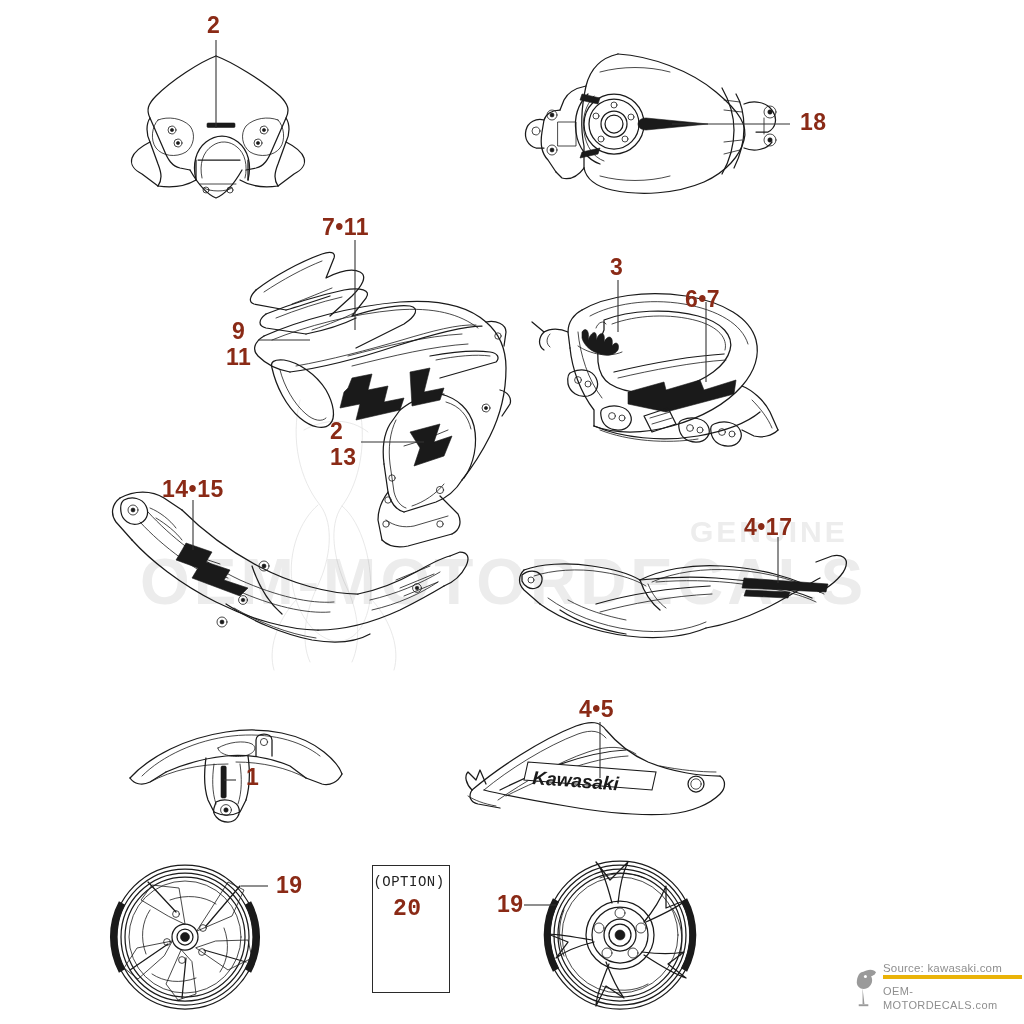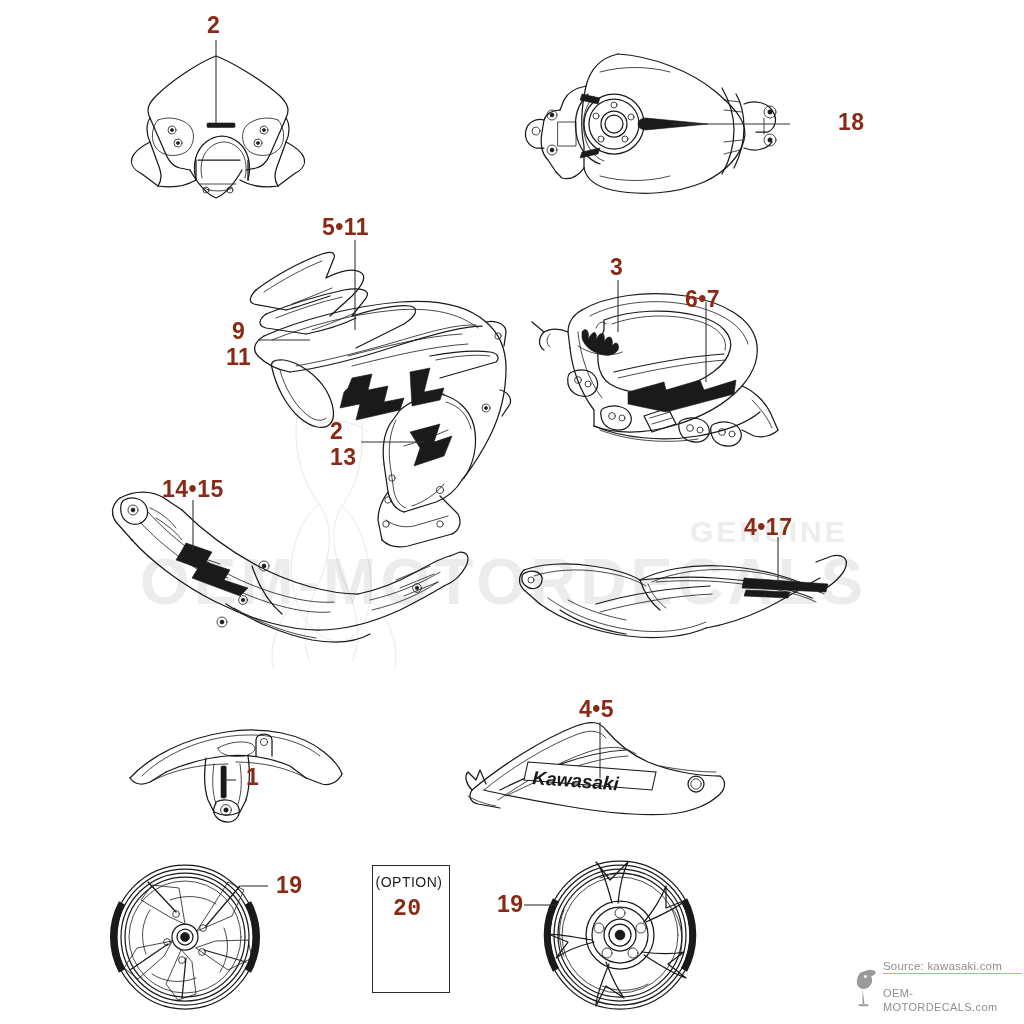--- a/index.html
+++ b/index.html
@@ -43,29 +43,29 @@
     left:690px;top:515px;font-size:30px;color:#ededed;letter-spacing:3px;
   }
   #option-box{
     position:absolute;left:372px;top:865px;width:78px;height:128px;
     border:1.4px solid #2a2a2a;background:#ffffff;
     box-sizing:border-box;
   }
   #option-label{
     position:absolute;left:372px;top:874px;width:74px;text-align:center;
     font-size:14px;color:#222;letter-spacing:0.5px;
-    font-family:Liberation Sans, sans-serif;
+    font-family:Liberation Mono, monospace;
   }
   #footer{
     position:absolute;left:852px;top:962px;width:170px;height:50px;
     display:flex;align-items:center;gap:6px;
   }
   #footer .txtwrap{display:flex;flex-direction:column;line-height:1.25;}
   #footer .src{font-size:11.5px;color:#8e8e8e;letter-spacing:0.2px;}
-  #footer .site{font-size:11px;color:#8e8e8e;letter-spacing:0.4px;border-top:1px solid #eab308;padding-top:13px;}
+  #footer .site{font-size:11px;color:#8e8e8e;letter-spacing:0.4px;border-top:4px solid #eab308;padding-top:6px;}
 </style>
 </head>
 <body>
 
 <div id="sheet">
 
   <div class="wm" id="wm-main">OEM-MOTORDECALS</div>
   <div class="wm" id="wm-genuine">GENUINE</div>
 
   <svg width="1024" height="1024" viewBox="0 0 1024 1024" style="position:absolute;left:0;top:0">
@@ -520,23 +520,23 @@
       <line class="leader" x1="236" y1="780" x2="224" y2="780"></line>
       <line class="leader" x1="600" y1="722" x2="600" y2="778"></line>
       <line class="leader" x1="268" y1="886" x2="241" y2="886"></line>
       <line class="leader" x1="524" y1="905" x2="556" y2="905"></line>
       <line class="leader" x1="404" y1="918" x2="404" y2="954"></line>
     </g>
   </svg>
 
   <div class="callout big" style="left:207px;top:14px;">2</div>
 
-  <div class="callout big" style="left:800px;top:111px;margin-left:38px;">18</div>
-
-  <div class="callout big" style="left:322px;top:216px;">5•11</div>
+  <div class="callout big" style="left:800px;top:111px;">18</div>
+
+  <div class="callout big" style="left:322px;top:216px;">7•11</div>
 
   <div class="callout big" style="left:232px;top:320px;">9</div>
 
   <div class="callout big" style="left:226px;top:346px;">11</div>
 
   <div class="callout big" style="left:610px;top:256px;">3</div>
 
   <div class="callout big" style="left:685px;top:288px;">6•7</div>
 
   <div class="callout big" style="left:330px;top:420px;">2</div>

